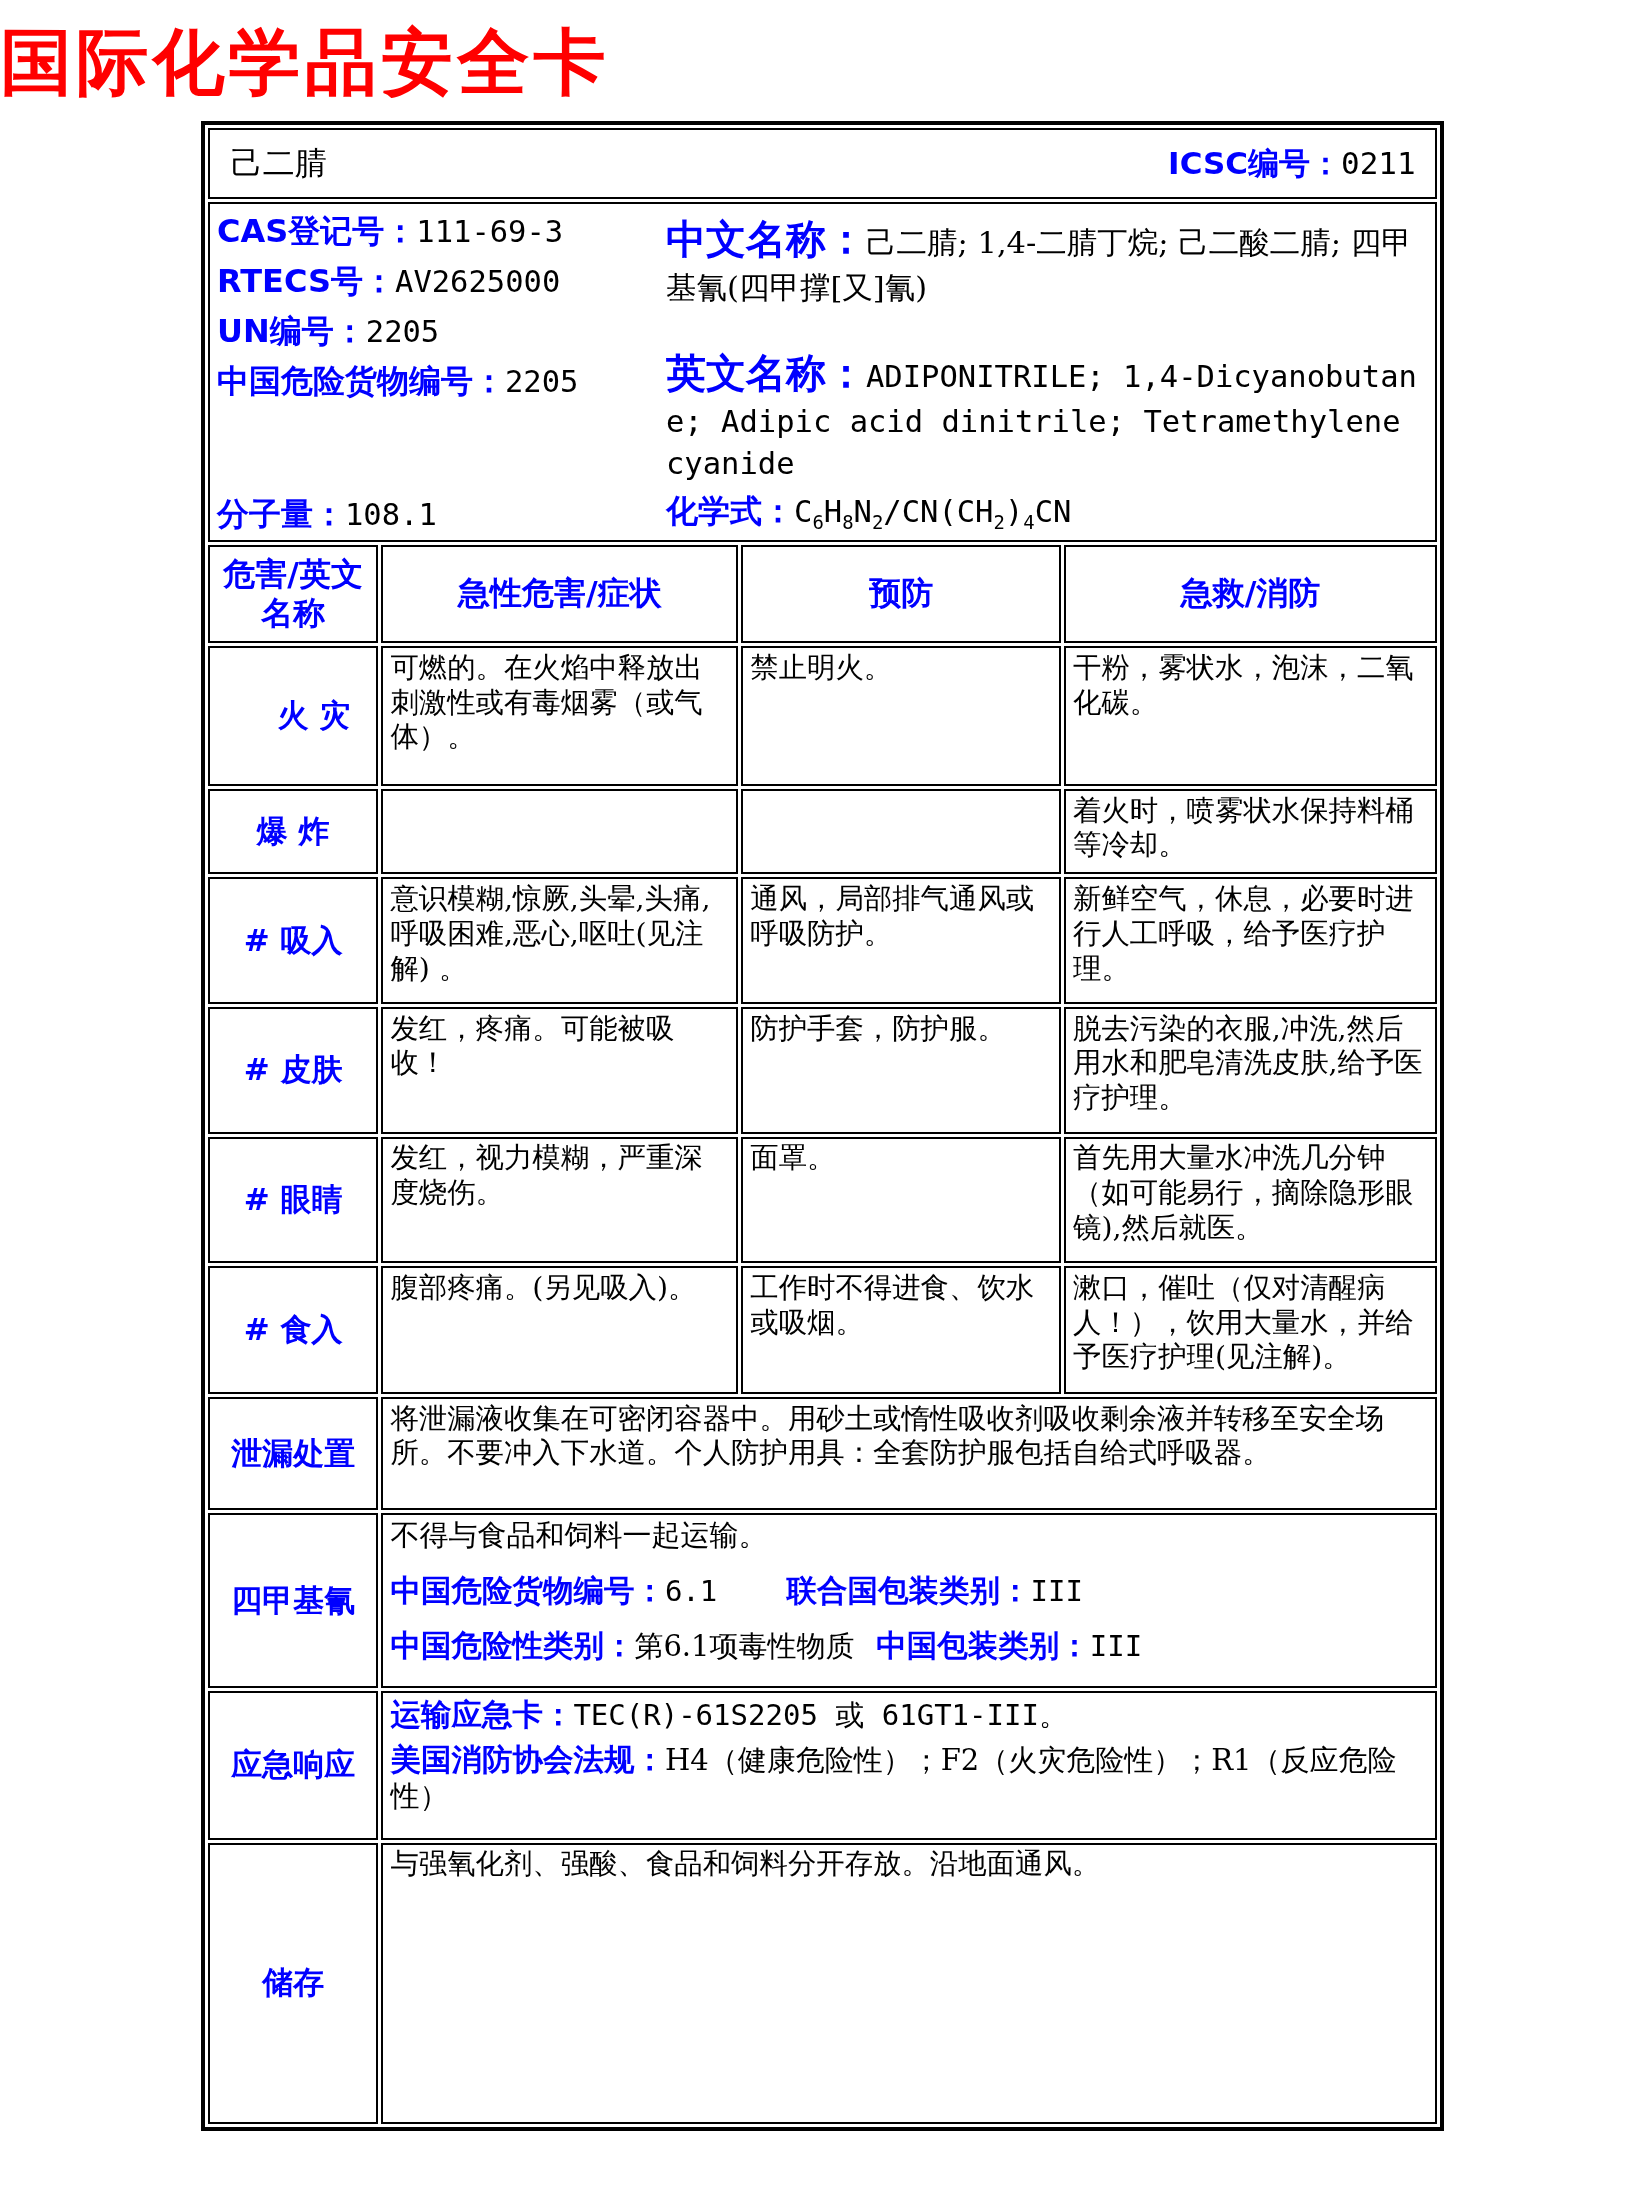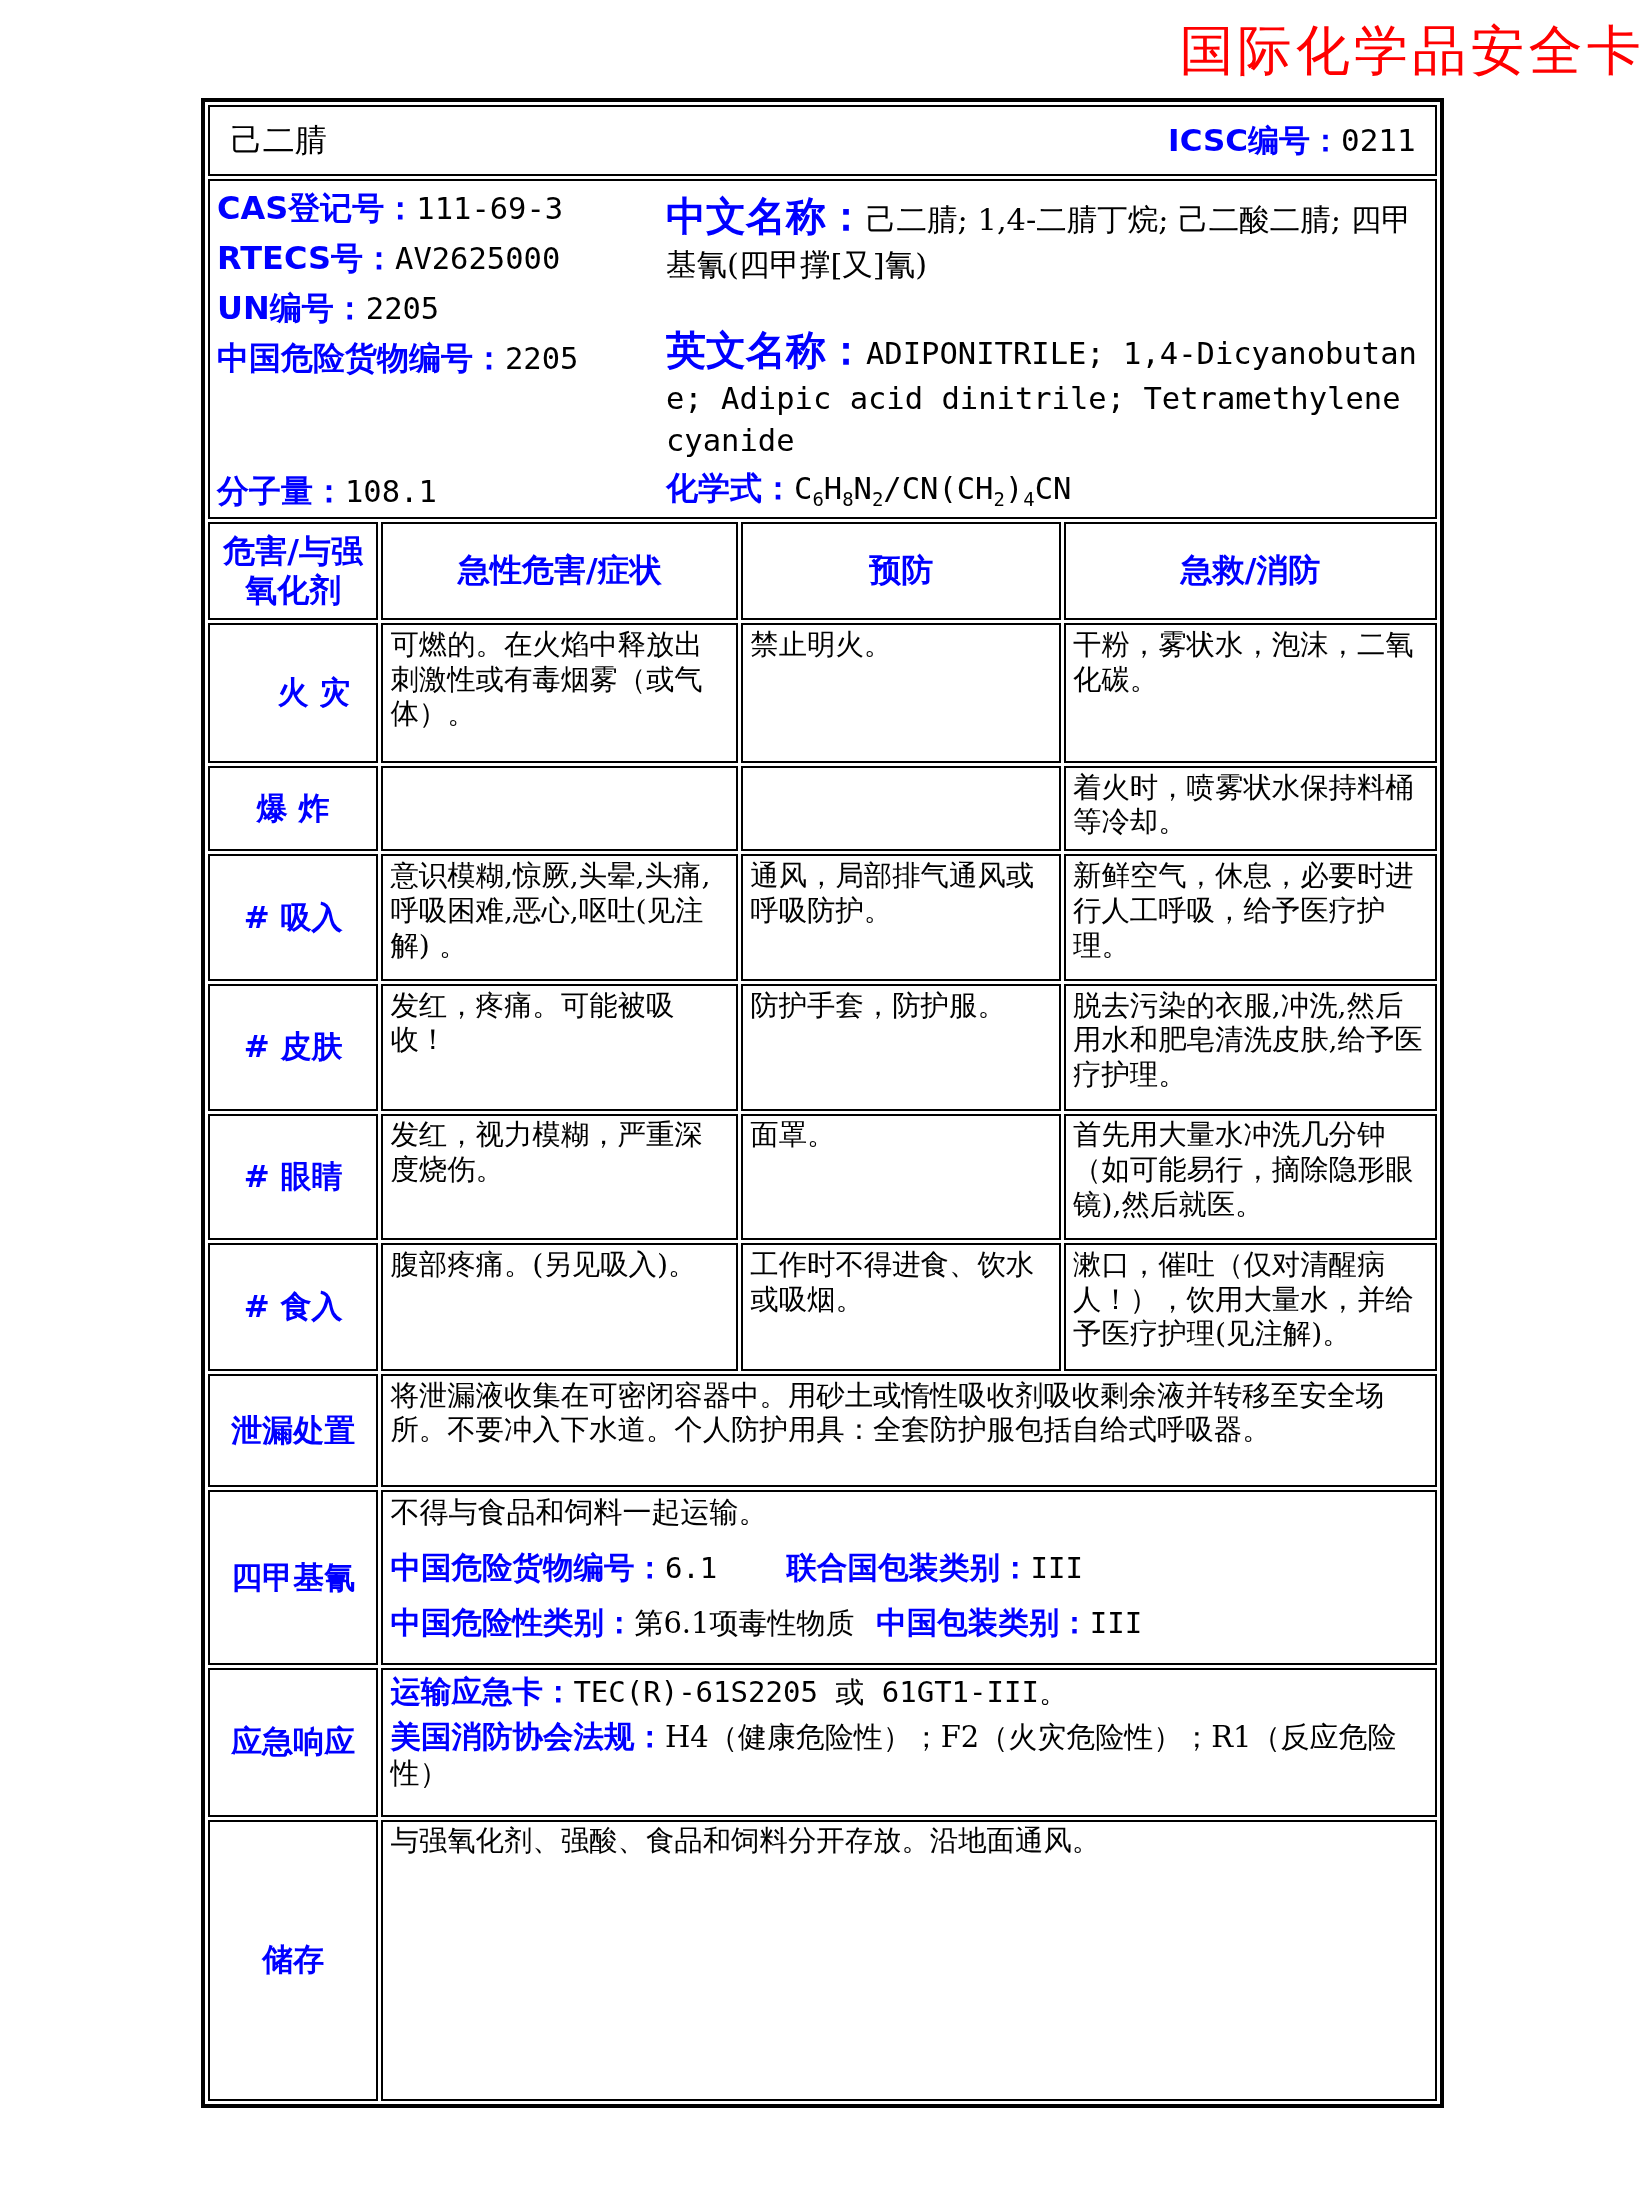--- a/index.html
+++ b/index.html
@@ -12,24 +12,24 @@
     color: #000000;
   }
   .page {
     position: relative;
     width: 1645px;
     height: 2205px;
     overflow: hidden;
   }
   .page-title {
     margin: 15.3px 0 9.7px 0;
-    text-align: right;
+    text-align: left;
     color: #ff0000;
-    font-size: 54px;
-    font-weight: normal;
+    font-size: 72px;
+    font-weight: bold;
     letter-spacing: 4.2px;
     font-family: "DejaVu Serif", "Liberation Serif", serif;
   }
   table.card {
     table-layout: fixed;
     border-collapse: separate;
     border-spacing: 3.5px;
     border: 4.2px solid #000000;
     width: 1243px;
     margin: 0 auto;
@@ -140,21 +140,21 @@
           <div class="info-right">
             <div class="name-block"><span class="label-blue">中文名称：</span><span>己二腈; 1,4-二腈丁烷; 己二酸二腈; 四甲基氰(四甲撑[又]氰)</span></div>
             <div class="name-block en-block"><span class="label-blue">英文名称：</span><span class="mono">ADIPONITRILE; 1,4-Dicyanobutane; Adipic acid dinitrile; Tetramethylene cyanide</span></div>
             <div class="bottom-line"><span class="label-blue">化学式：</span><span class="mono">C<sub>6</sub>H<sub>8</sub>N<sub>2</sub>/CN(CH<sub>2</sub>)<sub>4</sub>CN</span></div>
           </div>
         </div>
       </td>
     </tr>
 
     <tr>
-      <td class="colheader" style="height:89px;">危害/与强氧化剂</td>
+      <td class="colheader" style="height:89px;">危害/英文名称</td>
       <td class="colheader">急性危害/症状</td>
       <td class="colheader">预防</td>
       <td class="colheader">急救/消防</td>
     </tr>
 
     <tr>
       <td class="rowlabel" style="height:130px;padding-left:44px;">火 灾</td>
       <td>可燃的。在火焰中释放出刺激性或有毒烟雾（或气体）。</td>
       <td>禁止明火。</td>
       <td>干粉，雾状水，泡沫，二氧化碳。</td>

